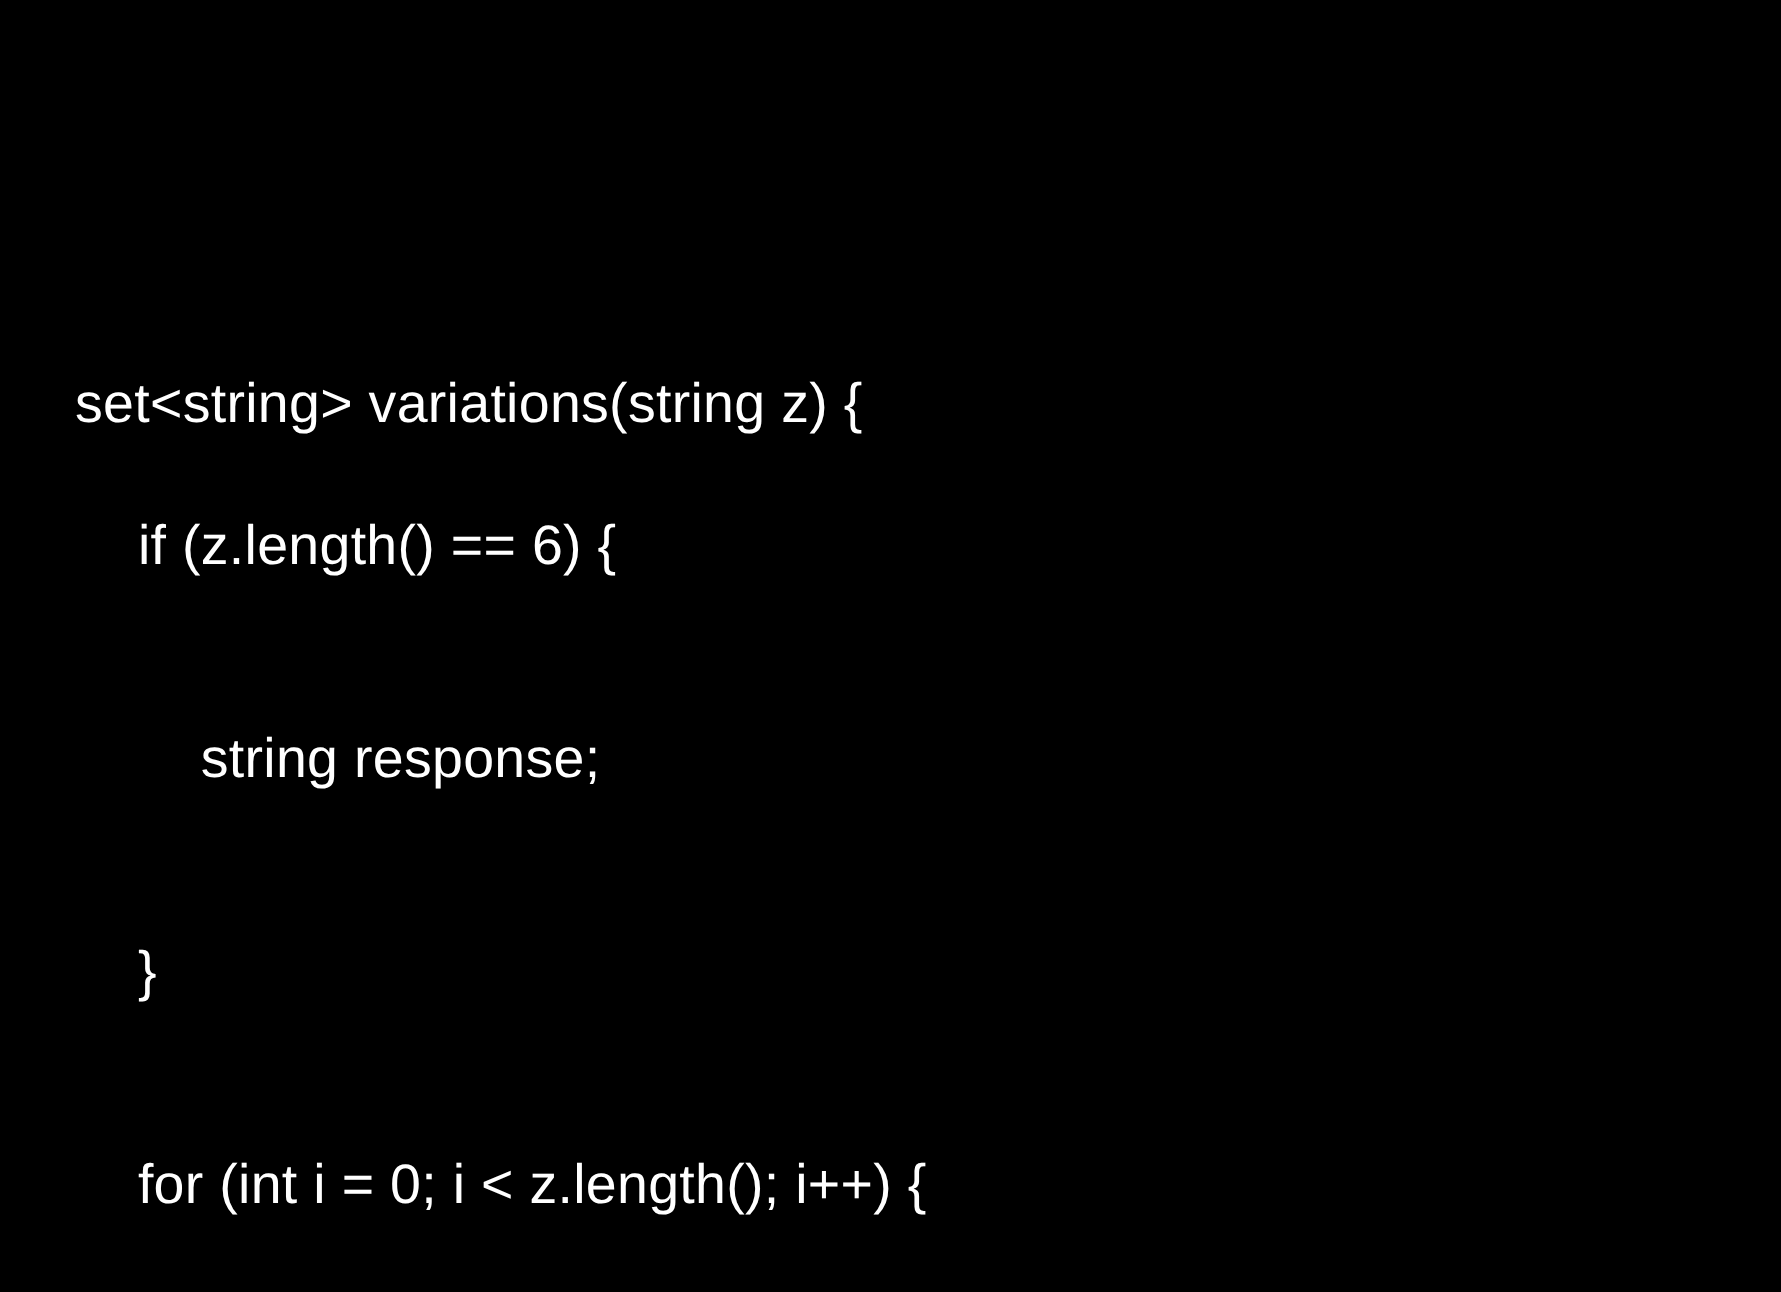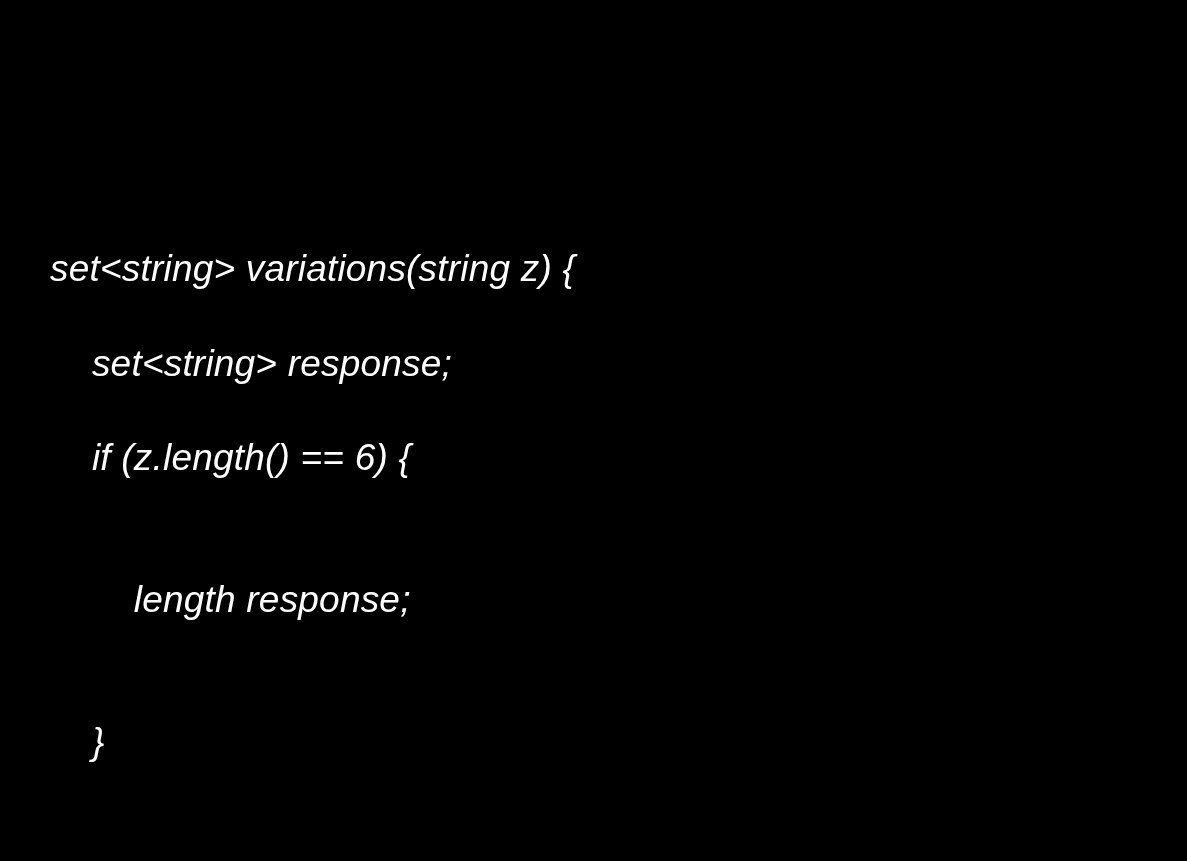--- a/index.html
+++ b/index.html
@@ -15,34 +15,32 @@
     font-weight: 300;
     font-size: 37px;
     line-height: 1.28;
     color: #ffffff;
     padding: 8px 0 0 50px;
     white-space: pre;
     letter-spacing: 0.2px;
   }
   .line {
     display: block;
-    font-style: italic;
   }
 </style>
 </head>
 <body>
 
 
 
 <div>
 <span class="line">set&lt;string&gt; variations(string z) {</span>
-<span class="line">    set&lt;string&gt; response;</span>
 <span class="line">    if (z.length() == 6) {</span>
 <span class="line"></span>
-<span class="line">        length response;</span>
+<span class="line">        string response;</span>
 <span class="line"></span>
 <span class="line">    }</span>
 <span class="line"></span>
 <span class="line">    for (int i = 0; i &lt; z.length(); i++) {</span>
 
 
 
 
 
 

